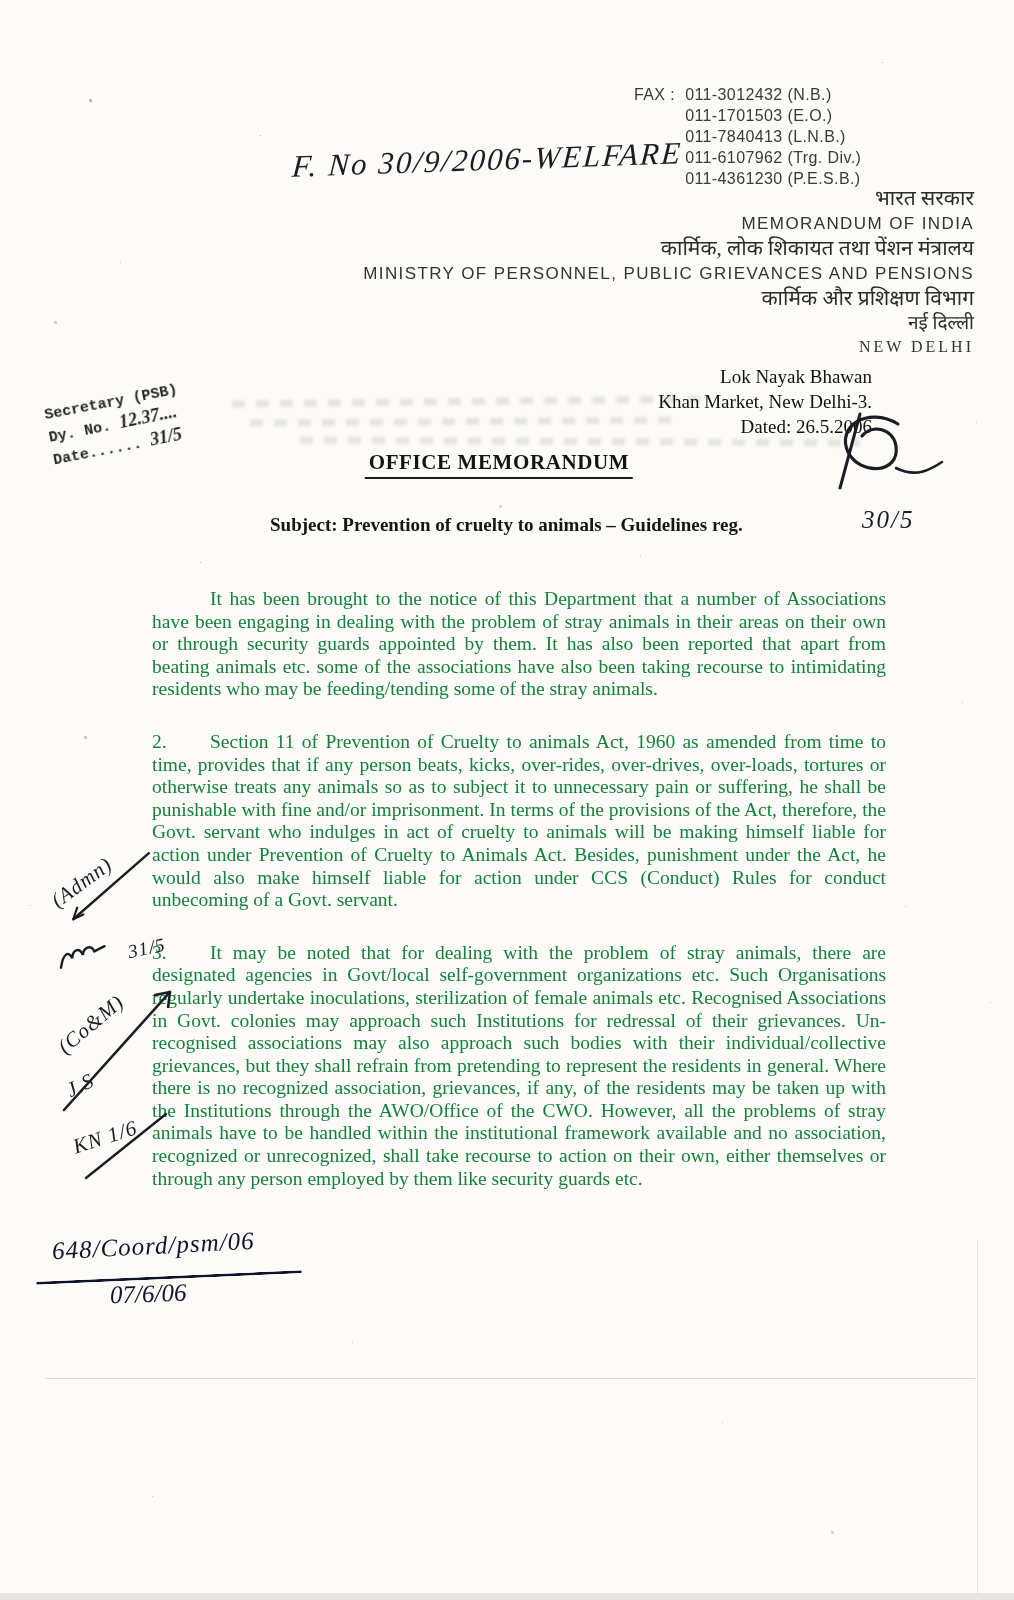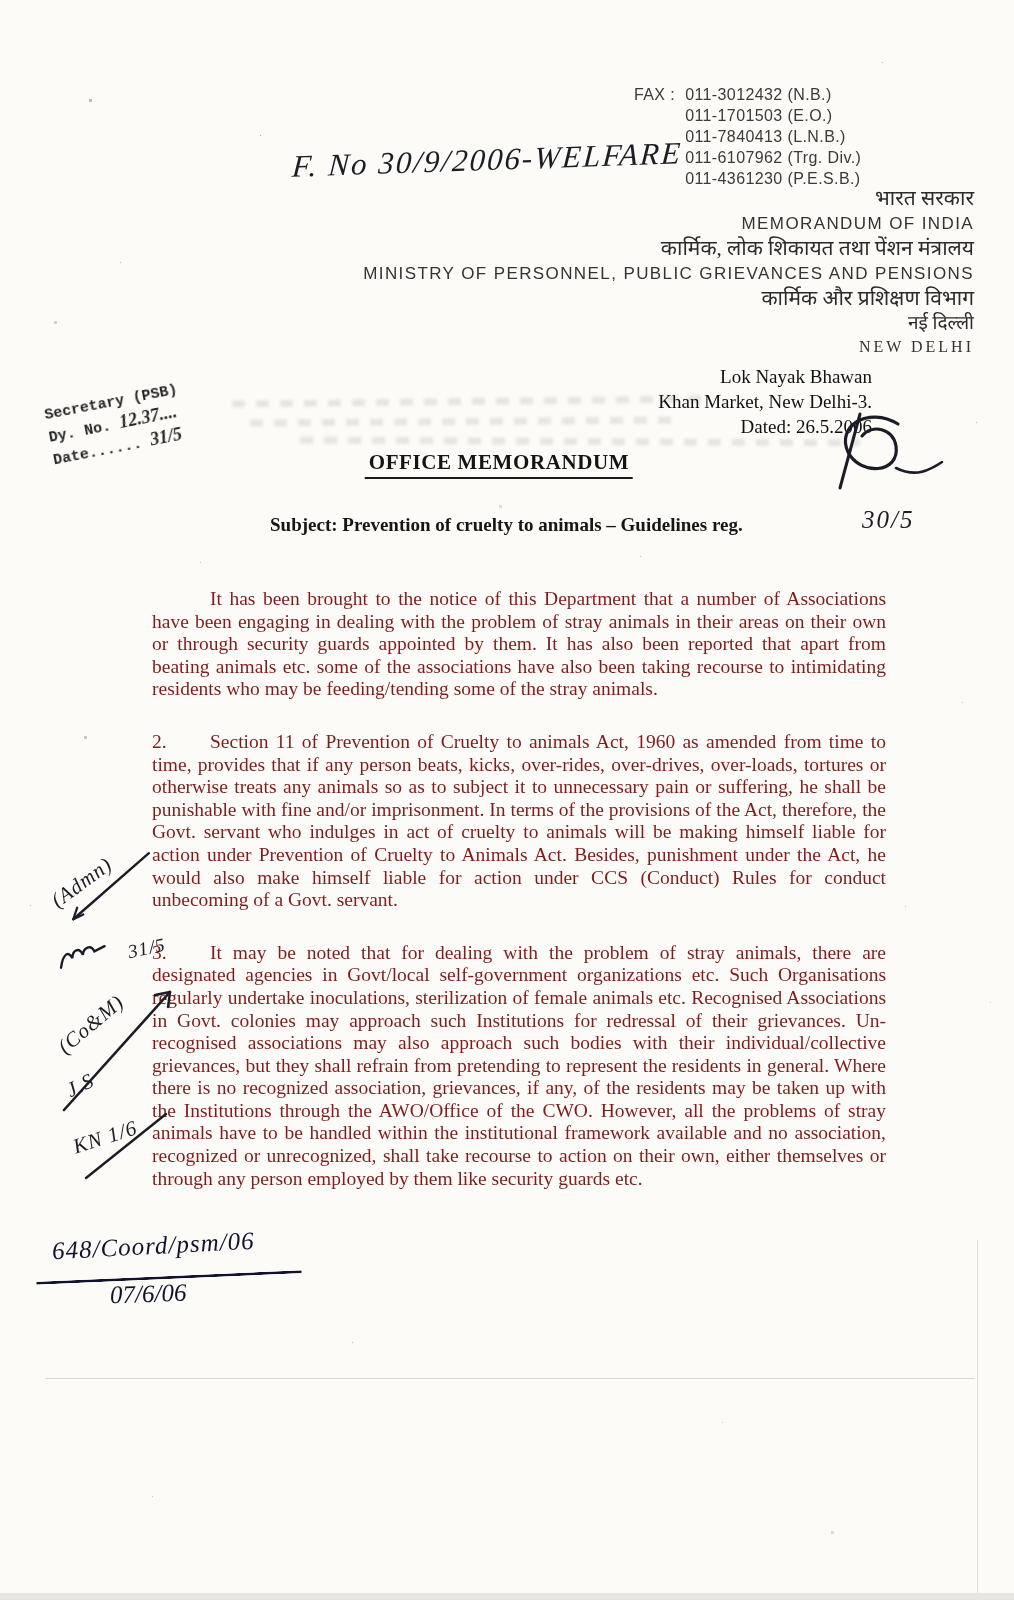--- a/index.html
+++ b/index.html
@@ -43,21 +43,21 @@
   .hdr .hi{font-size:21px;line-height:25px;font-family:"Liberation Serif",serif;}
   .hdr .en{font-family:"Liberation Sans",sans-serif;font-size:17px;line-height:25px;letter-spacing:1.4px;color:#333;}
   .hdr .city-hi{font-size:19px;line-height:24px;margin-left:41px;}
   .hdr .city-en{font-family:Liberation Serif, serif;font-size:16px;line-height:24px;letter-spacing:3px;color:#333;}
   .addr{position:absolute;right:142px;top:320px;text-align:right;font-size:19px;line-height:25px;color:#111;margin-top:44px;}
   .memo-title{position:absolute;left:50%;top:450px;transform:translateX(-53%);
     font-size:21px;font-weight:bold;letter-spacing:.6px;
     border-bottom:2.5px solid #1a1a1a;padding:0 4px 2px 4px;color:#141414;}
   .subject{position:absolute;left:270px;top:514px;font-size:19px;font-weight:bold;color:#161616;}
   .bodytxt{position:absolute;left:152px;top:588px;width:734px;font-size:19.5px;
-    line-height:22.6px;text-align:justify;color:#7f1d1d;}
+    line-height:22.6px;text-align:justify;color:#15803d;}
   .bodytxt p{margin:0 0 30px 0;}
   .bodytxt p.first{text-indent:58px;}
   .pnum{display:inline-block;width:58px;}
   
   .stamp{position:absolute;left:48px;top:393px;transform:rotate(-11deg);
     font-family:"Liberation Mono", monospace;font-weight:bold;font-size:15px;line-height:20px;
     color:#262626;filter:blur(.35px);white-space:nowrap;}
   .stamp .hwpart{font-family:"Liberation Serif",serif;font-style:italic;font-size:18px;}
   
   .hw{font-family:"Liberation Serif", serif;font-style:italic;color:#1c1c24;}

